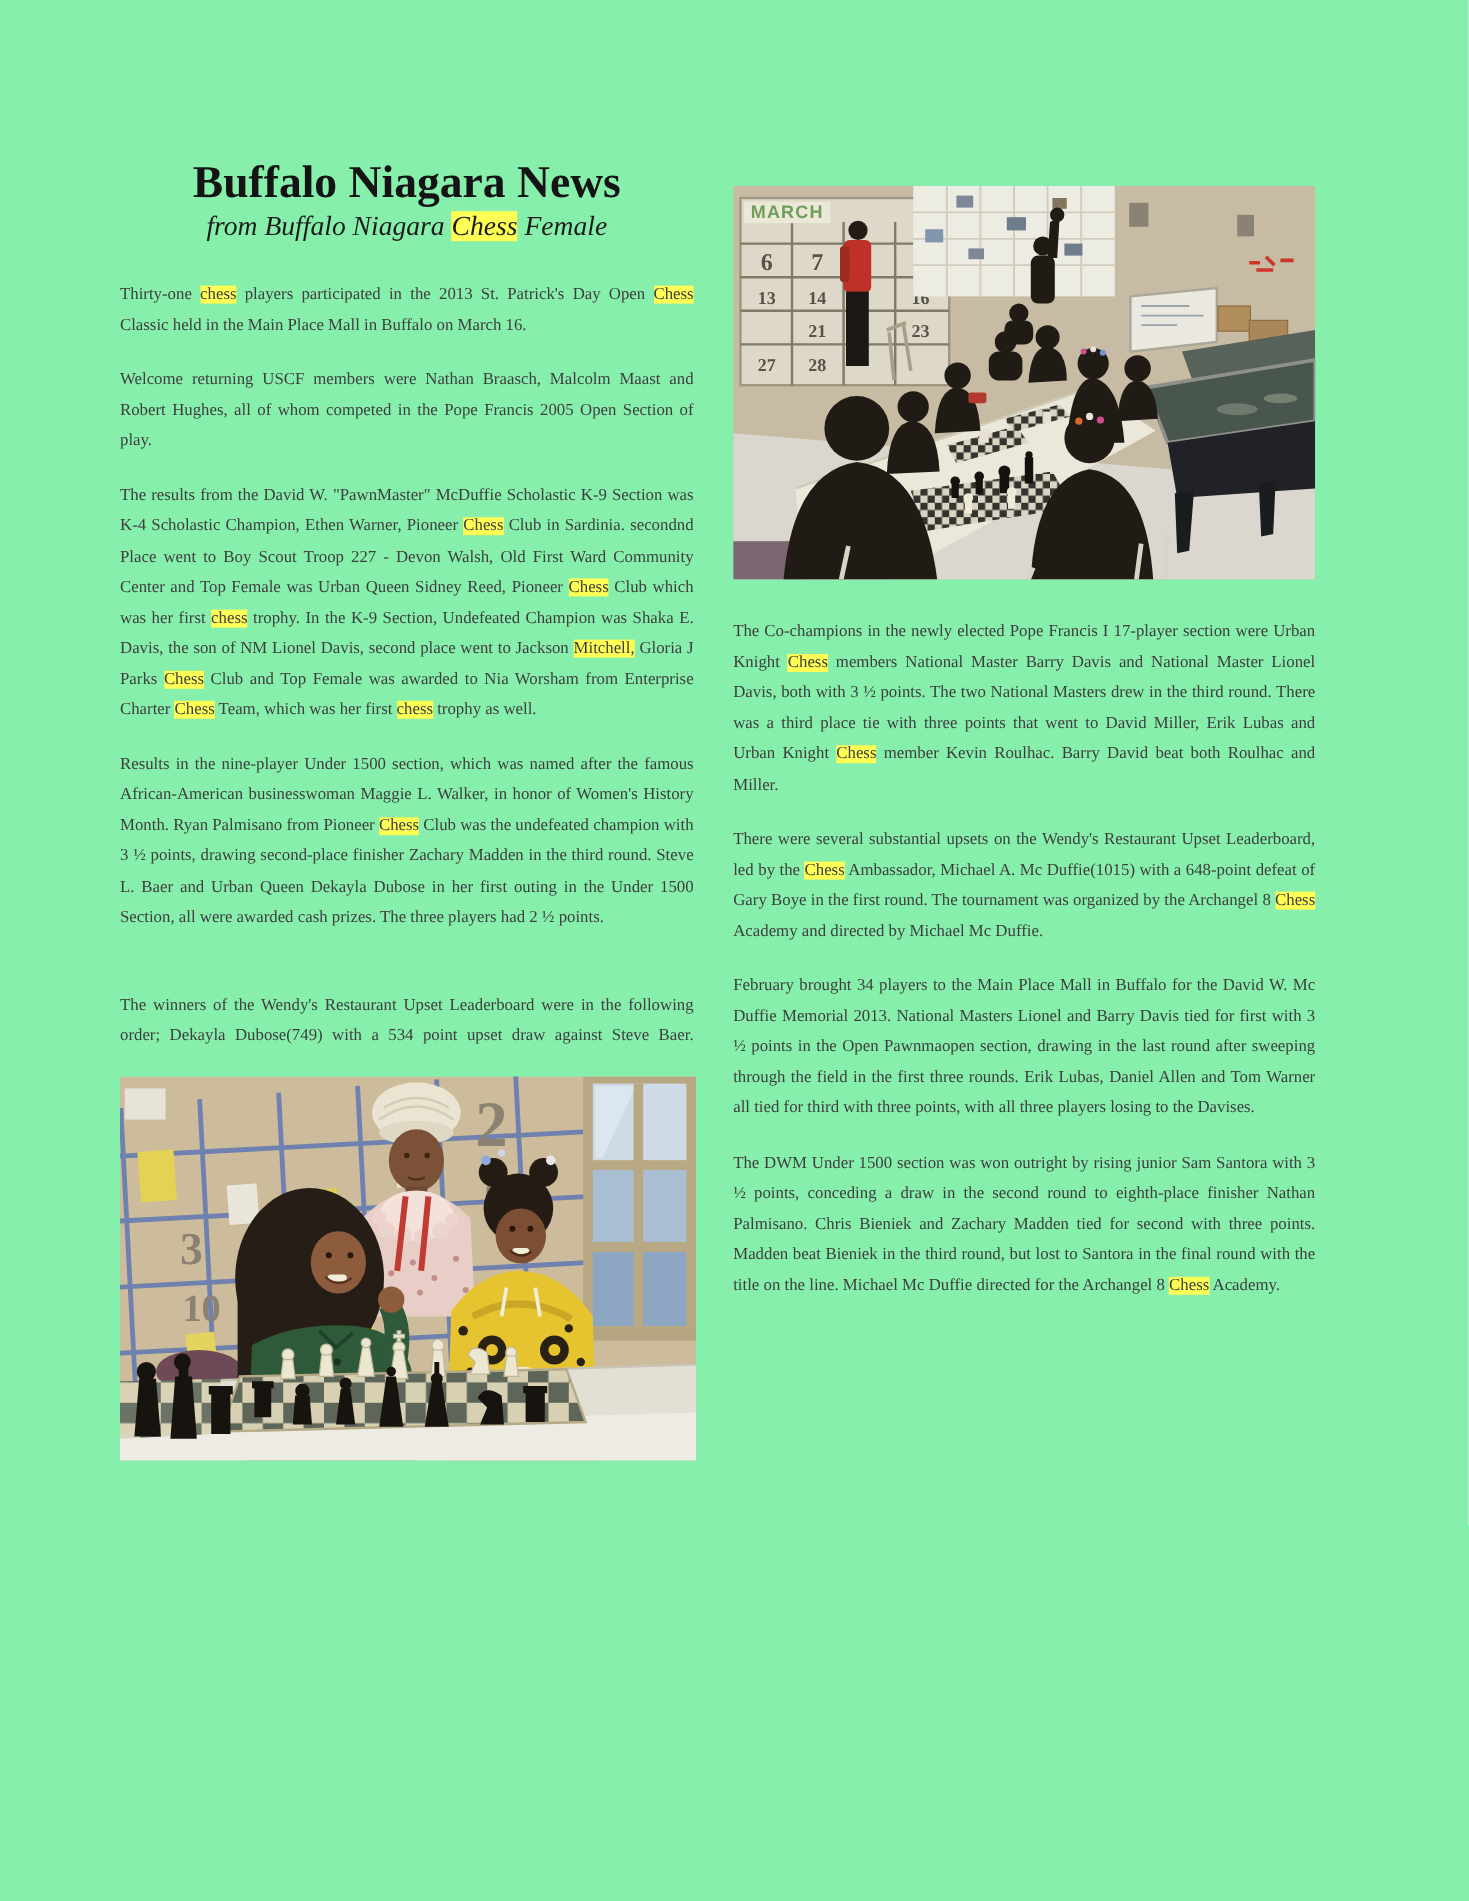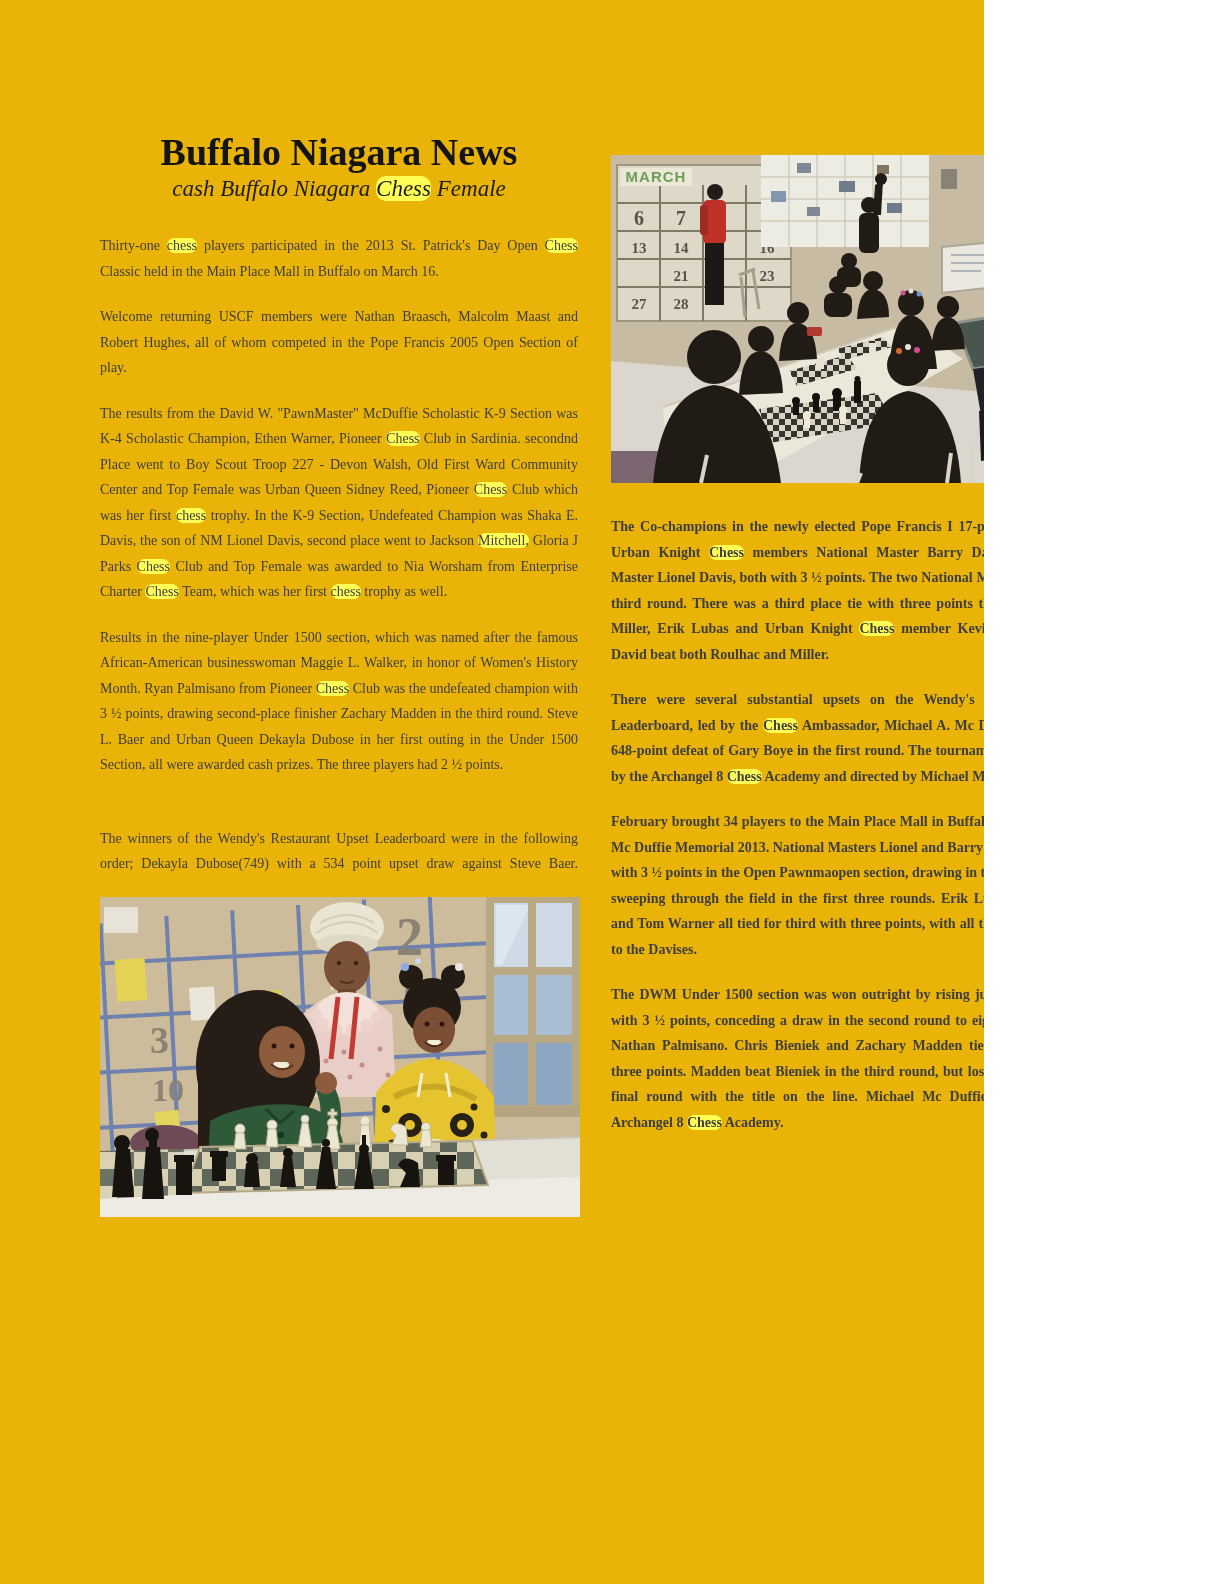--- a/index.html
+++ b/index.html
@@ -1,42 +1,42 @@
 <!DOCTYPE html>
 <html><head>
 <meta charset="utf-8">
 <title>Buffalo Niagara News</title>
 <style>
   html,body{margin:0;padding:0;background:#ffffff;}
-  .page{position:relative;width:984px;height:1584px;background:#eab308;
+  .page{position:relative;width:1224px;height:1584px;background:#86efac;
         font-family:"Liberation Serif", serif;color:#3e3e3e;overflow:hidden;}
   .col-left{position:absolute;left:100px;top:131px;width:478px;}
   .col-right{position:absolute;left:611px;top:155px;width:485px;}
   h1.title{margin:0;font-size:38px;line-height:42px;font-weight:bold;color:#141414;
            text-align:center;font-family:"Liberation Serif", serif;}
   .subtitle{text-align:center;font-style:italic;font-size:23px;line-height:28px;
             color:#1c1c1c;margin:2px 0 0 0;}
   .paras{margin-top:30px;}
-  .col-right .paras{margin-top:4px;font-weight:bold;}
+  .col-right .paras{margin-top:4px;}
   .para{text-align:justify;font-size:14px;line-height:25.5px;margin:0 0 20px 0;}
   .para.justify-last{text-align-last:justify;margin-top:48px;}
-  .hl{background:#ffff55;border-radius:10px;}
+  .hl{background:#ffff55;}
   .photo{display:block;}
   .photo-left{margin-top:2px;}
   .photo-right{margin:0 0 31px 0;}
   text{user-select:none;}
 </style>
 </head>
 <body>
 
 <div class="page">
 
   <div class="col-left">
     <h1 class="title">Buffalo Niagara News</h1>
-    <div class="subtitle"><span>cash Buffalo Niagara </span><span class="hl">Chess</span><span> Female</span></div>
+    <div class="subtitle"><span>from Buffalo Niagara </span><span class="hl">Chess</span><span> Female</span></div>
     <div class="paras">
         <p class="para"><span>Thirty-one </span><span class="hl">chess</span><span> players participated in the 2013 St. Patrick's Day Open </span><span class="hl">Chess</span><span> Classic held in the Main Place Mall in Buffalo on March 16.</span></p>
         <p class="para"><span>Welcome returning USCF members were Nathan Braasch, Malcolm Maast and Robert Hughes, all of whom competed in the Pope Francis 2005 Open Section of play.</span></p>
         <p class="para"><span>The results from the David W. "PawnMaster" McDuffie Scholastic K-9 Section was K-4 Scholastic Champion, Ethen Warner, Pioneer </span><span class="hl">Chess</span><span> Club in Sardinia. secondnd Place went to Boy Scout Troop 227 - Devon Walsh, Old First Ward Community Center and Top Female was Urban Queen Sidney Reed, Pioneer </span><span class="hl">Chess</span><span> Club which was her first </span><span class="hl">chess</span><span> trophy. In the K-9 Section, Undefeated Champion was Shaka E. Davis, the son of NM Lionel Davis, second place went to Jackson </span><span class="hl">Mitchell,</span><span> Gloria J Parks </span><span class="hl">Chess</span><span> Club and Top Female was awarded to Nia Worsham from Enterprise Charter </span><span class="hl">Chess</span><span> Team, which was her first </span><span class="hl">chess</span><span> trophy as well.</span></p>
         <p class="para"><span>Results in the nine-player Under 1500 section, which was named after the famous African-American businesswoman Maggie L. Walker, in honor of Women's History Month. Ryan Palmisano from Pioneer </span><span class="hl">Chess</span><span> Club was the undefeated champion with 3 ½ points, drawing second-place finisher Zachary Madden in the third round.  Steve L. Baer and Urban Queen Dekayla Dubose in her first outing in the Under 1500 Section, all were awarded cash prizes.  The three players had 2 ½ points.</span></p>
         <p class="para justify-last"><span>The winners of the Wendy's Restaurant Upset Leaderboard were in the following order; Dekayla Dubose(749) with a 534 point upset draw against Steve Baer.</span></p>
       </div>
 
     <svg class="photo photo-left" width="480" height="320" viewBox="0 0 480 320" role="img">
       <defs>

